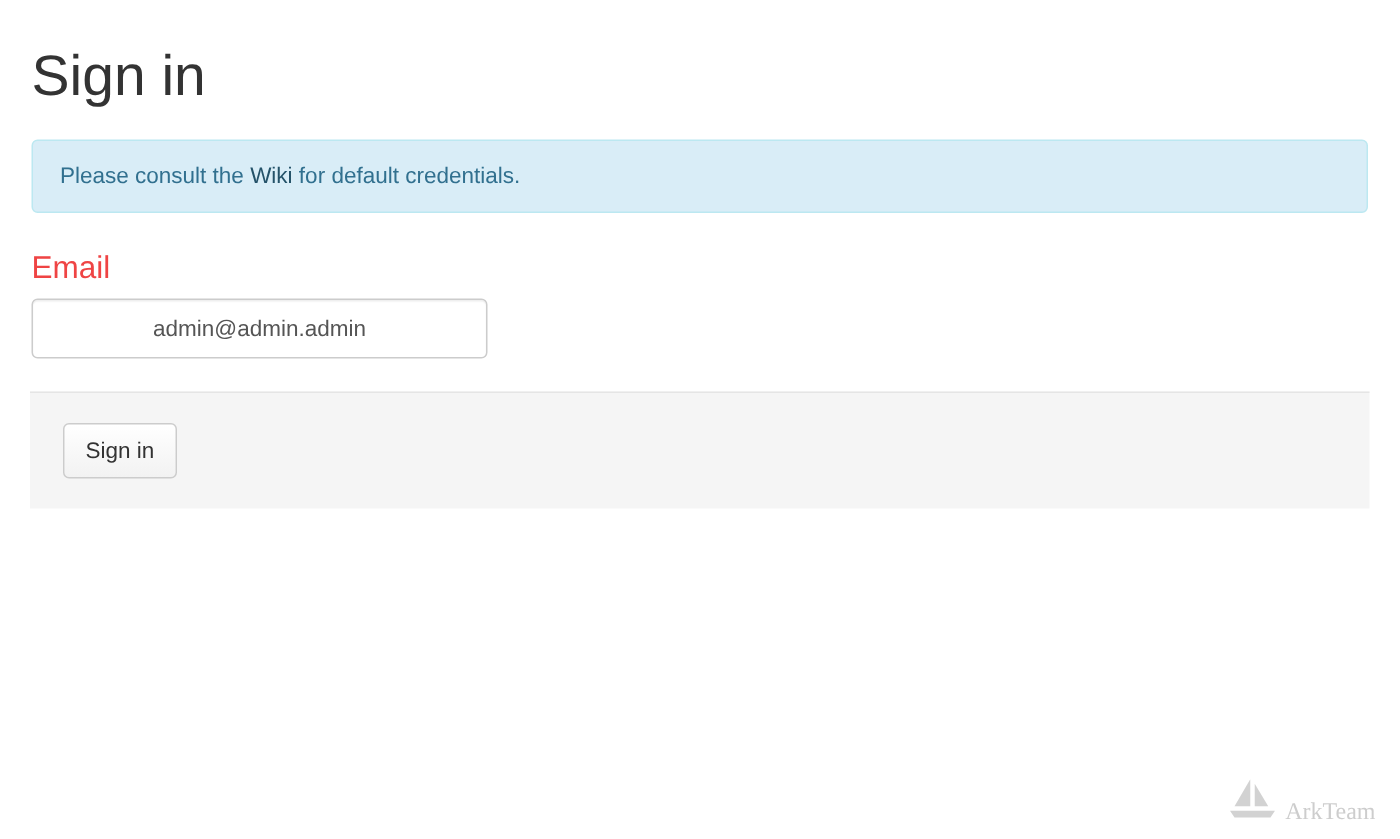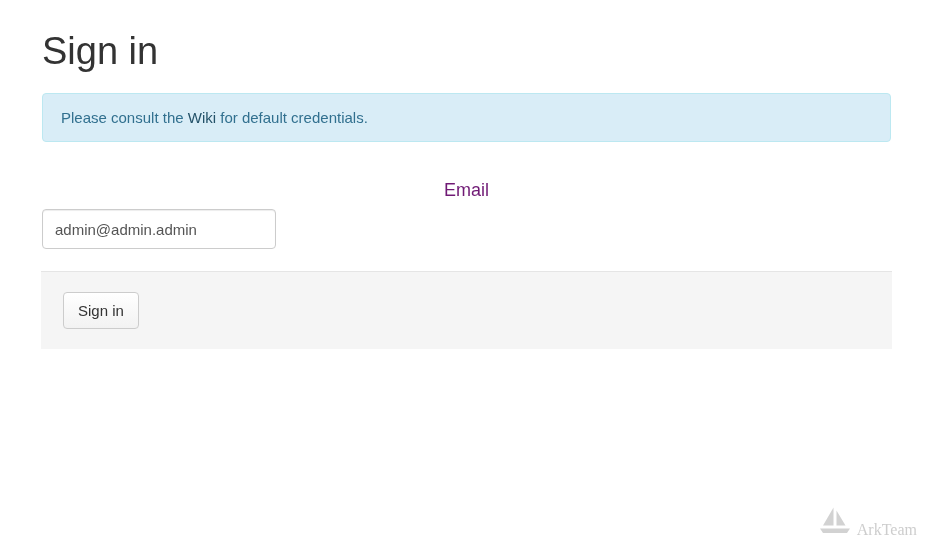--- a/index.html
+++ b/index.html
@@ -10,68 +10,68 @@
     body {
       font-family: "Helvetica Neue", Helvetica, Arial, sans-serif;
       font-size: 14px;
       color: #333;
       background: #fff;
       width: 933px;
       height: 559px;
       position: relative;
     }
     .container {
-      padding: 20px 42px;
+      padding: 20px 21px;
     }
     .page-title {
       font-size: 38px;
       font-weight: 400;
       color: #333;
       margin-bottom: 20px;
       margin-top: 10px;
     }
     .alert {
       background-color: #d9edf7;
       border: 1px solid #bce8f1;
       color: #31708f;
       padding: 15px 18px;
       border-radius: 4px;
-      margin-bottom: 38px;
+      margin-bottom: 25px;
       font-size: 15px;
     }
     .alert a {
       color: #245269;
       font-weight: 500;
       text-decoration: none;
     }
     .form-group {
       margin-bottom: 22px;
     }
     .form-label {
       display: block;
-      font-size: 18px;
-      color: #701a75;
+      font-size: 21px;
+      color: #ef4444;
       margin-bottom: 8px;
       font-weight: 400;
-      text-align: center;
     }
     .form-control {
       display: block;
-      width: 234px;
+      width: 304px;
       height: 40px;
       padding: 8px 12px;
       font-size: 15px;
       line-height: 1.4;
       color: #555;
       background-color: #fff;
       border: 1px solid #ccc;
       border-radius: 4px;
       box-shadow: inset 0 1px 1px rgba(0,0,0,.075);
       outline: none;
       font-family: inherit;
+      text-align: center;
     }
     .form-control.focused {
       border-color: #66afe9;
       box-shadow: inset 0 1px 1px rgba(0,0,0,.075), 0 0 8px rgba(102,175,233,.6);
     }
     .checkbox-wrapper {
       margin-bottom: 12px;
     }
     .checkbox-input {
       width: 16px;
@@ -100,21 +100,21 @@
       cursor: pointer;
       border: 1px solid #ccc;
       border-radius: 4px;
       background-color: #fff;
       color: #333;
       background-image: linear-gradient(to bottom, #fff, #f2f2f2);
       font-family: inherit;
     }
     .watermark {
       position: absolute;
-      bottom: 20px;
+      bottom: 8px;
       right: 16px;
       color: #b8b8b8;
       font-size: 16px;
       font-family: Georgia, serif;
       display: flex;
       align-items: flex-end;
       gap: 4px;
       opacity: 0.7;
     }
     .watermark svg {

